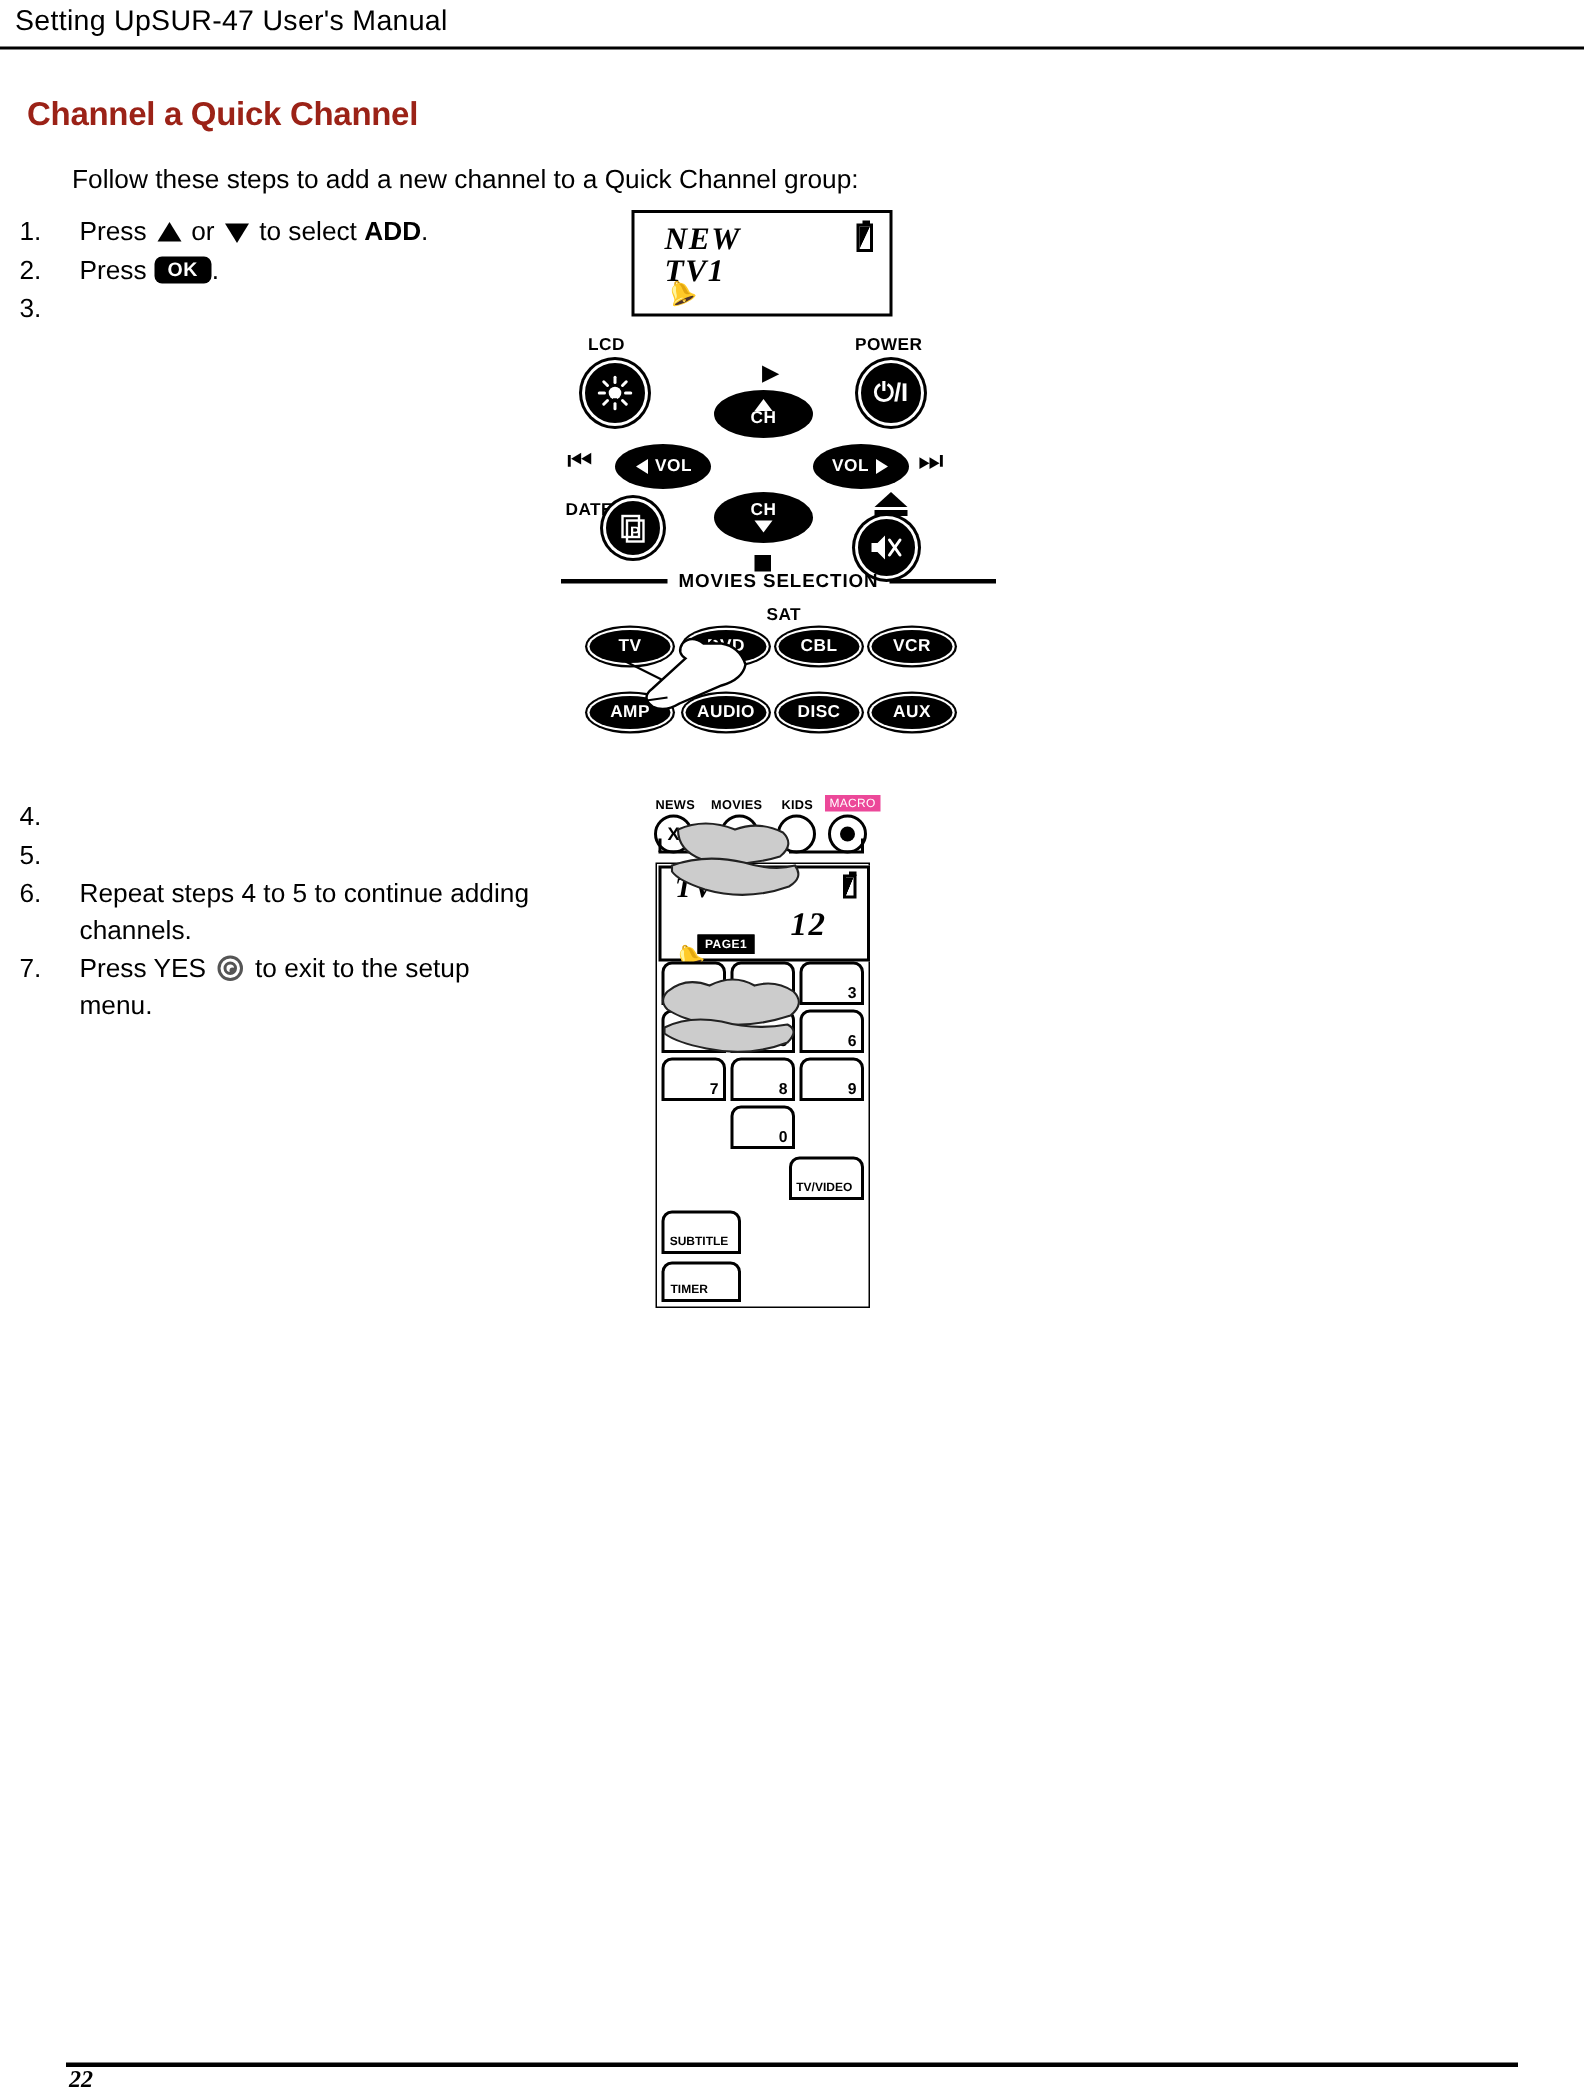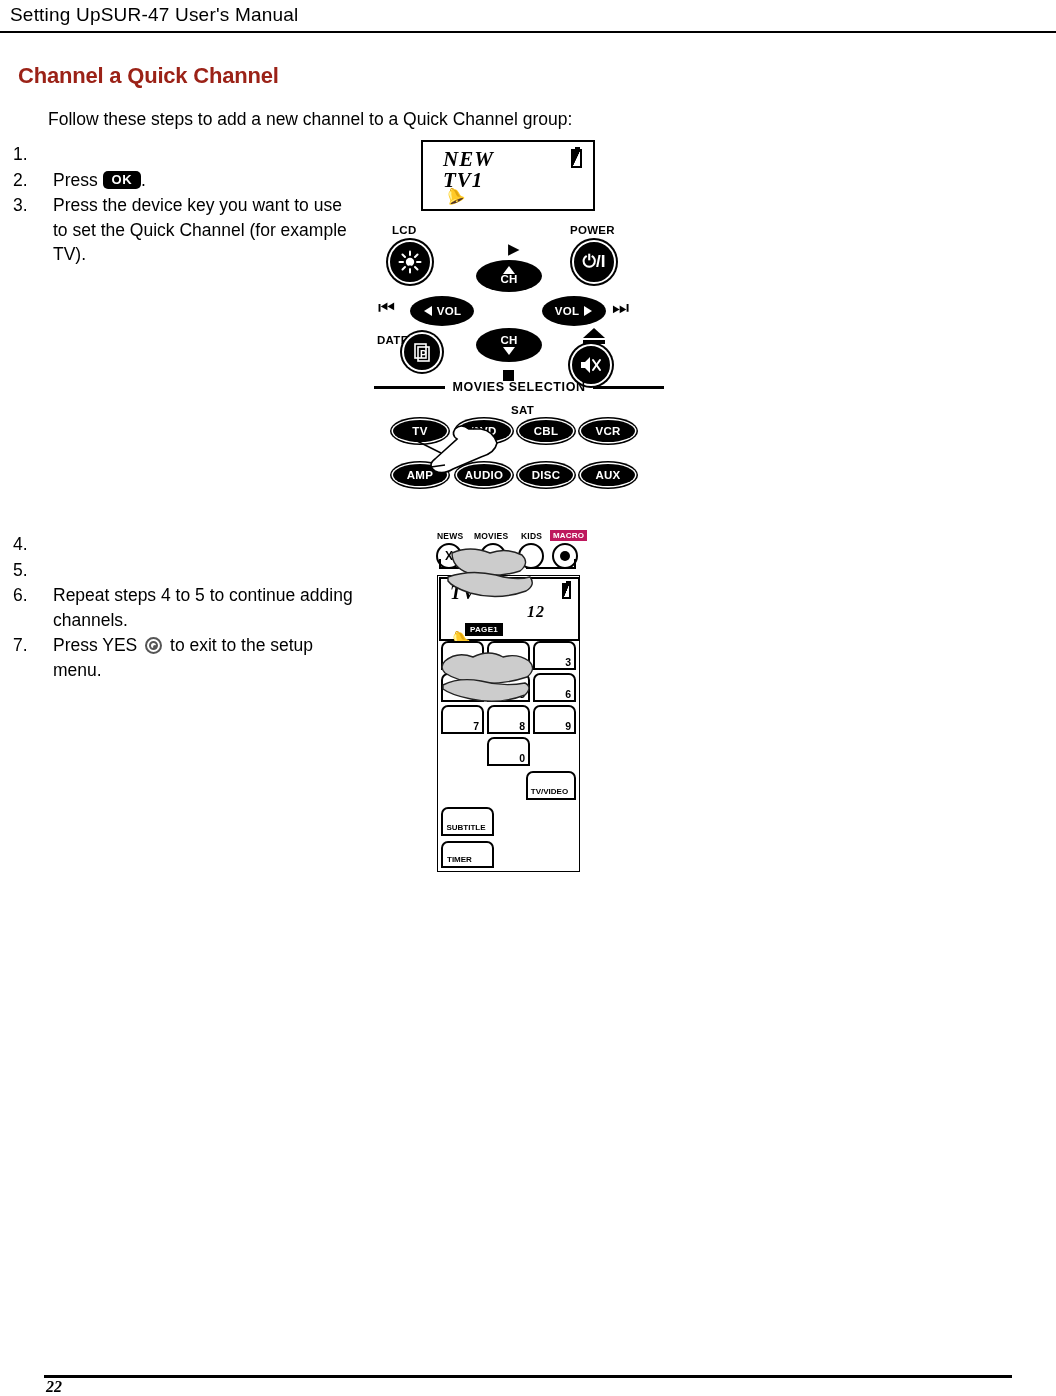--- a/index.html
+++ b/index.html
@@ -311,24 +311,24 @@
     box-sizing: border-box;
     display: flex;
     align-items: center;
     justify-content: center;
     font-size: 12px;
     font-weight: bold;
     background: #fff;
   }
   .macro-chip {
     position: absolute;
-    background: #be185d;
+    background: #ec4899;
     color: #fff;
     font-size: 8px;
-    font-weight: bold;
+    font-weight: normal;
     padding: 1px 3px;
     letter-spacing: .2px;
   }
   .setup-row {
     position: absolute;
     display: flex;
     align-items: center;
     width: 137px;
   }
   .setup-line { flex: 1; height: 2px; background: #000; }
@@ -349,21 +349,21 @@
   .lcd-bot-tv {
     position: absolute; top: 3px; left: 9px;
     font-family: "Liberation Serif", serif;
     font-style: italic; font-weight: bold;
     font-size: 19px; letter-spacing: 1px;
   }
   .lcd-bot-12 {
     position: absolute; top: 24px; left: 86px;
     font-family: "Liberation Serif", serif;
     font-style: italic; font-weight: bold;
-    font-size: 16px; letter-spacing: 1px;
+    font-size: 22px; letter-spacing: 1px;
   }
   .page-chip {
     position: absolute;
     background: #000; color: #fff;
     font-size: 8px; font-weight: bold;
     padding: 1px 4px;
     letter-spacing: .3px;
     border: 1px solid #000;
   }
 
@@ -424,32 +424,34 @@
 <div class="header-rule"></div>
 
 <div class="section-heading">Channel a Quick Channel</div>
 
 <div class="intro">Follow these steps to add a new channel to a Quick Channel group:</div>
 
 <div class="steps-a">
 
   <div class="step">
     <div class="step-num">1.</div>
+    <div class="step-body">
+      <span>Press </span><span class="tri-up"></span><span> or </span><span class="tri-dn"></span><span> to select </span><span class="bold">ADD</span><span>.</span>
+    </div>
   </div>
 
   <div class="step">
     <div class="step-num">2.</div>
     <div class="step-body">
       <span>Press </span><span class="ok-key">OK</span><span>.</span>
     </div>
   </div>
 
   <div class="step">
     <div class="step-num">3.</div>
-    <div class="step-body">Press the device key you want to use to set the Quick Channel (for example TV).</div>
   </div>
 
 </div>
 
 <div class="lcd-top">
   <span class="lcd-line lcd-new">NEW</span>
   <span class="lcd-line lcd-tv1">TV1</span>
   <span class="batt" style="top:7px; right:11px;"></span>
   <span class="bell" style="top:46px; left:22px;"></span>
 </div>

